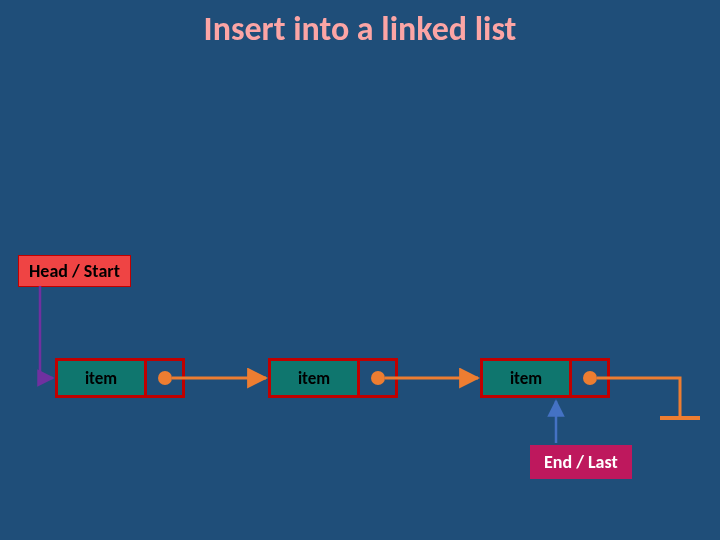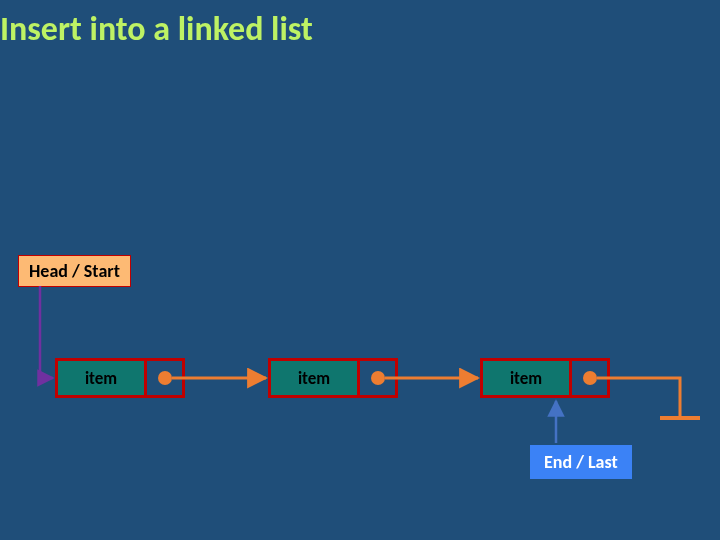--- a/index.html
+++ b/index.html
@@ -6,37 +6,38 @@
   body{
     width:720px;height:540px;
     background:#1f4e79;
     font-family:"Calibri","Segoe UI",Arial,sans-serif;
     position:relative;
     overflow:hidden;
   }
   .title{
     position:absolute;
     left:0;right:0;top:8px;
-    color:#bef264;
+    text-align:center;
+    color:#fca5a5;
     font-size:34px;
     font-weight:bold;
   }
   .label-box{
     position:absolute;
-    background:#fdba74;
+    background:#ef4444;
     border:1.5px solid #c00000;
     color:#000;
     font-weight:bold;
     font-size:18px;
     padding:4px 10px;
     box-sizing:border-box;
   }
   .end-box{
     position:absolute;
-    background:#3b82f6;
+    background:#be185d;
     color:#ffffff;
     font-weight:bold;
     font-size:18px;
     padding:6px 14px;
     box-sizing:border-box;
   }
   
   .node{
     position:absolute;
     width:130px;height:40px;

